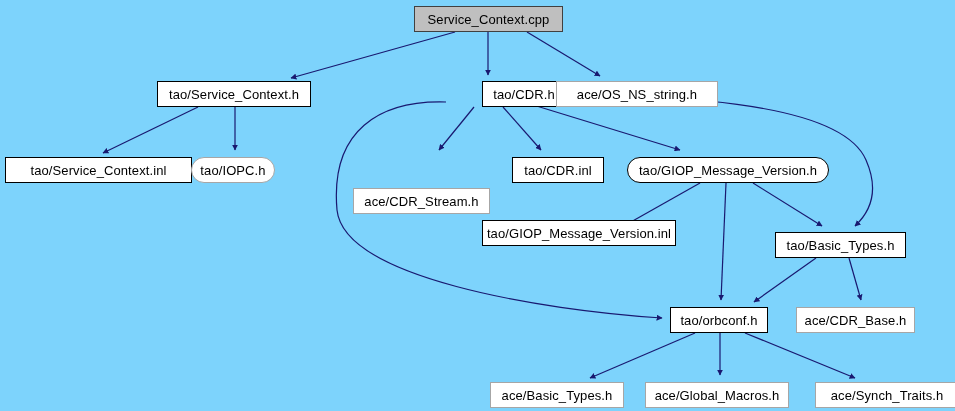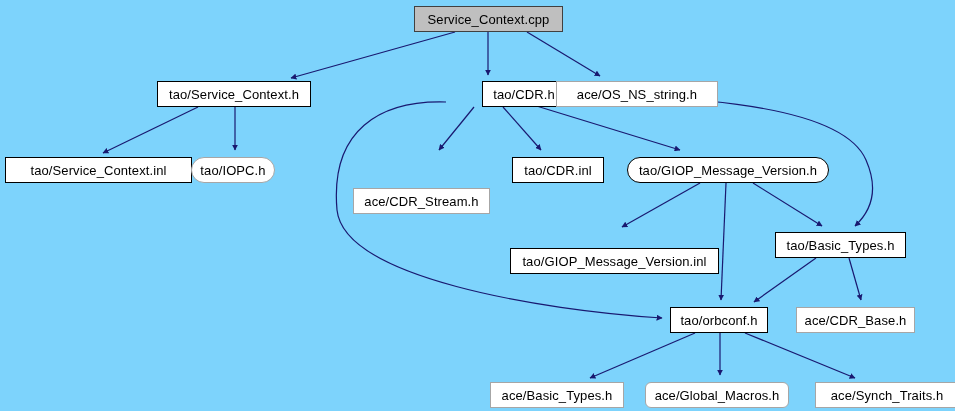--- a/index.html
+++ b/index.html
@@ -106,36 +106,36 @@
       </div>
       <div class="node ext" style="left: 353px; top: 157px; width: 137px; margin-top: 31px;">
         <span class="node-label">ace/CDR_Stream.h</span>
       </div>
       <div class="node" style="left: 512px; top: 157px; width: 92px;">
         <span class="node-label">tao/CDR.inl</span>
       </div>
       <div class="node" style="left: 627px; top: 157px; width: 202px; border-radius: 13px;">
         <span class="node-label">tao/GIOP_Message_Version.h</span>
       </div>
-      <div class="node" style="left: 482px; top: 248px; width: 209px; margin-left: 28px;">
+      <div class="node" style="left: 482px; top: 220px; width: 194px;">
         <span class="node-label">tao/GIOP_Message_Version.inl</span>
       </div>
       <div class="node" style="left: 775px; top: 232px; width: 131px;">
         <span class="node-label">tao/Basic_Types.h</span>
       </div>
       <div class="node" style="left: 670px; top: 307px; width: 98px; text-align: center;">
         <span class="node-label">tao/orbconf.h</span>
       </div>
       <div class="node ext" style="left: 796px; top: 307px; width: 119px;">
         <span class="node-label">ace/CDR_Base.h</span>
       </div>
       <div class="node ext" style="left: 490px; top: 382px; width: 134px;">
         <span class="node-label">ace/Basic_Types.h</span>
       </div>
-      <div class="node ext" style="left: 645px; top: 382px; width: 144px; border-radius: 6px;">
+      <div class="node ext" style="left: 645px; top: 382px; width: 144px;">
         <span class="node-label">ace/Global_Macros.h</span>
       </div>
       <div class="node ext" style="left: 815px; top: 382px; width: 144px;">
         <span class="node-label">ace/Synch_Traits.h</span>
       </div>
     </div>
 
 </div>
 
 </body></html>

